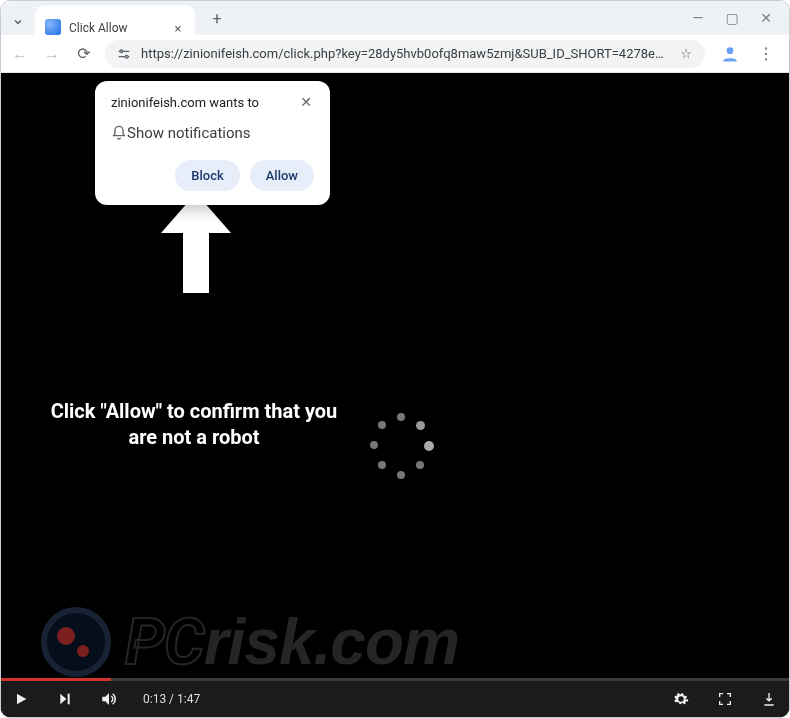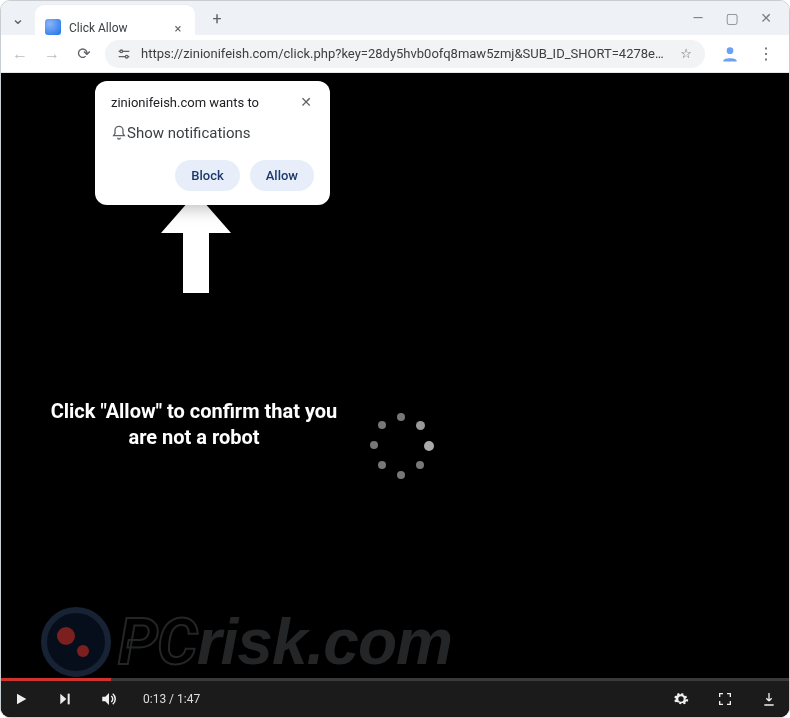--- a/index.html
+++ b/index.html
@@ -39,21 +39,21 @@
   .dot { position:absolute; width:8px; height:8px; background:#777; border-radius:50%; }
   .dot.d0 { top:0; left:31px; }
   .dot.d1 { top:8px; left:50px; width:9px;height:9px;background:#999;}
   .dot.d2 { top:28px; left:58px; width:10px;height:10px;background:#aaa;}
   .dot.d3 { top:48px; left:50px; }
   .dot.d4 { top:58px; left:31px; }
   .dot.d5 { top:48px; left:12px; }
   .dot.d6 { top:28px; left:4px; }
   .dot.d7 { top:8px; left:12px; }
 
-  .watermark { position:absolute; left: 40px; bottom: 40px; display:flex; align-items:center; gap:7px; opacity:0.55;}
+  .watermark { position:absolute; left: 40px; bottom: 40px; display:flex; align-items:center; gap:14px; opacity:0.55;}
   .wm-logo { width:70px; height:70px; border-radius:50%; border:6px solid #2a3f5f; background:#0b1b33; position:relative;}
   .wm-logo::before{content:"";position:absolute;width:18px;height:18px;background:#e03a3a;border-radius:50%;left:10px;top:14px;}
   .wm-logo::after{content:"";position:absolute;width:12px;height:12px;background:#e03a3a;border-radius:50%;left:30px;top:32px;}
   .wm-text { font-family: Arial, sans-serif; font-size:64px; font-weight:700; font-style:italic; color:#434446; letter-spacing:-1px; line-height:1;}
   .wm-text span.outline { -webkit-text-stroke: 2px #434446; color: transparent; }
 
   
   .notif { position:absolute; left: 94px; top: 8px; width: 235px; background:#fff; border-radius: 12px; box-shadow: 0 4px 16px rgba(0,0,0,0.25); padding: 14px 16px 14px 16px; color:#202124; z-index:20;}
   .notif-row1 { display:flex; align-items:flex-start; justify-content:space-between; font-size:13px; }
   .notif-row1 .site { font-weight:400; }

